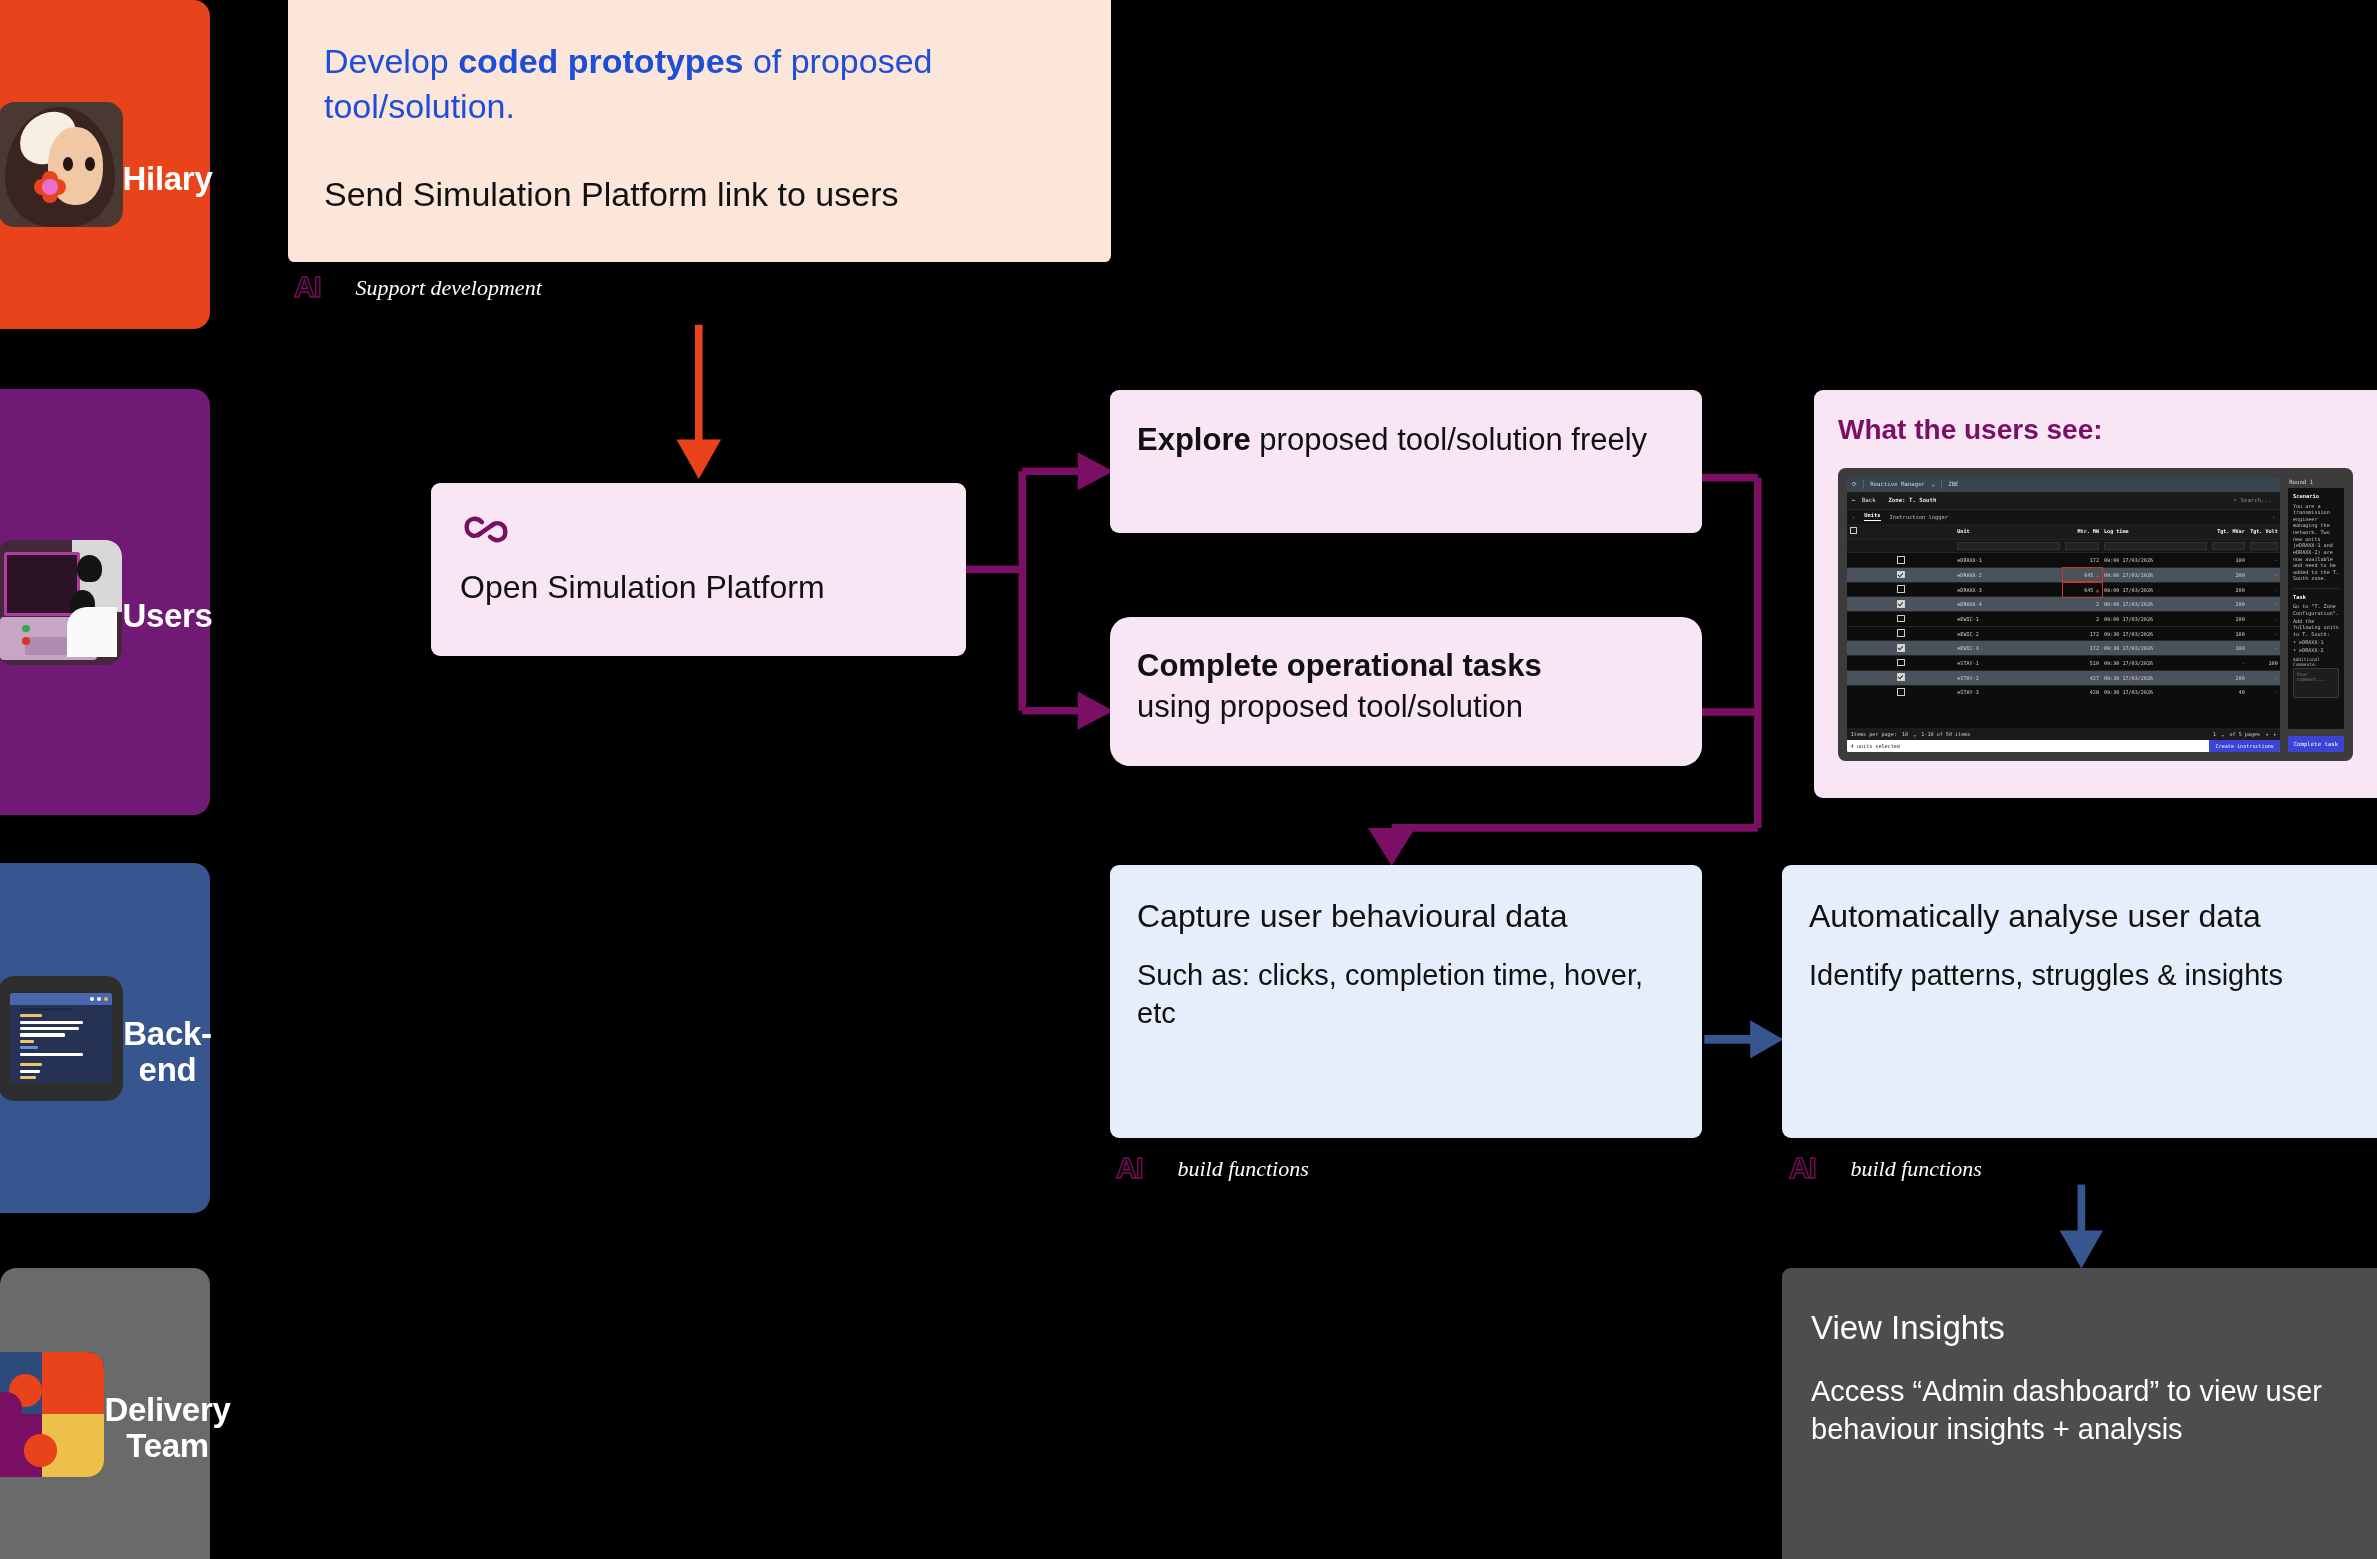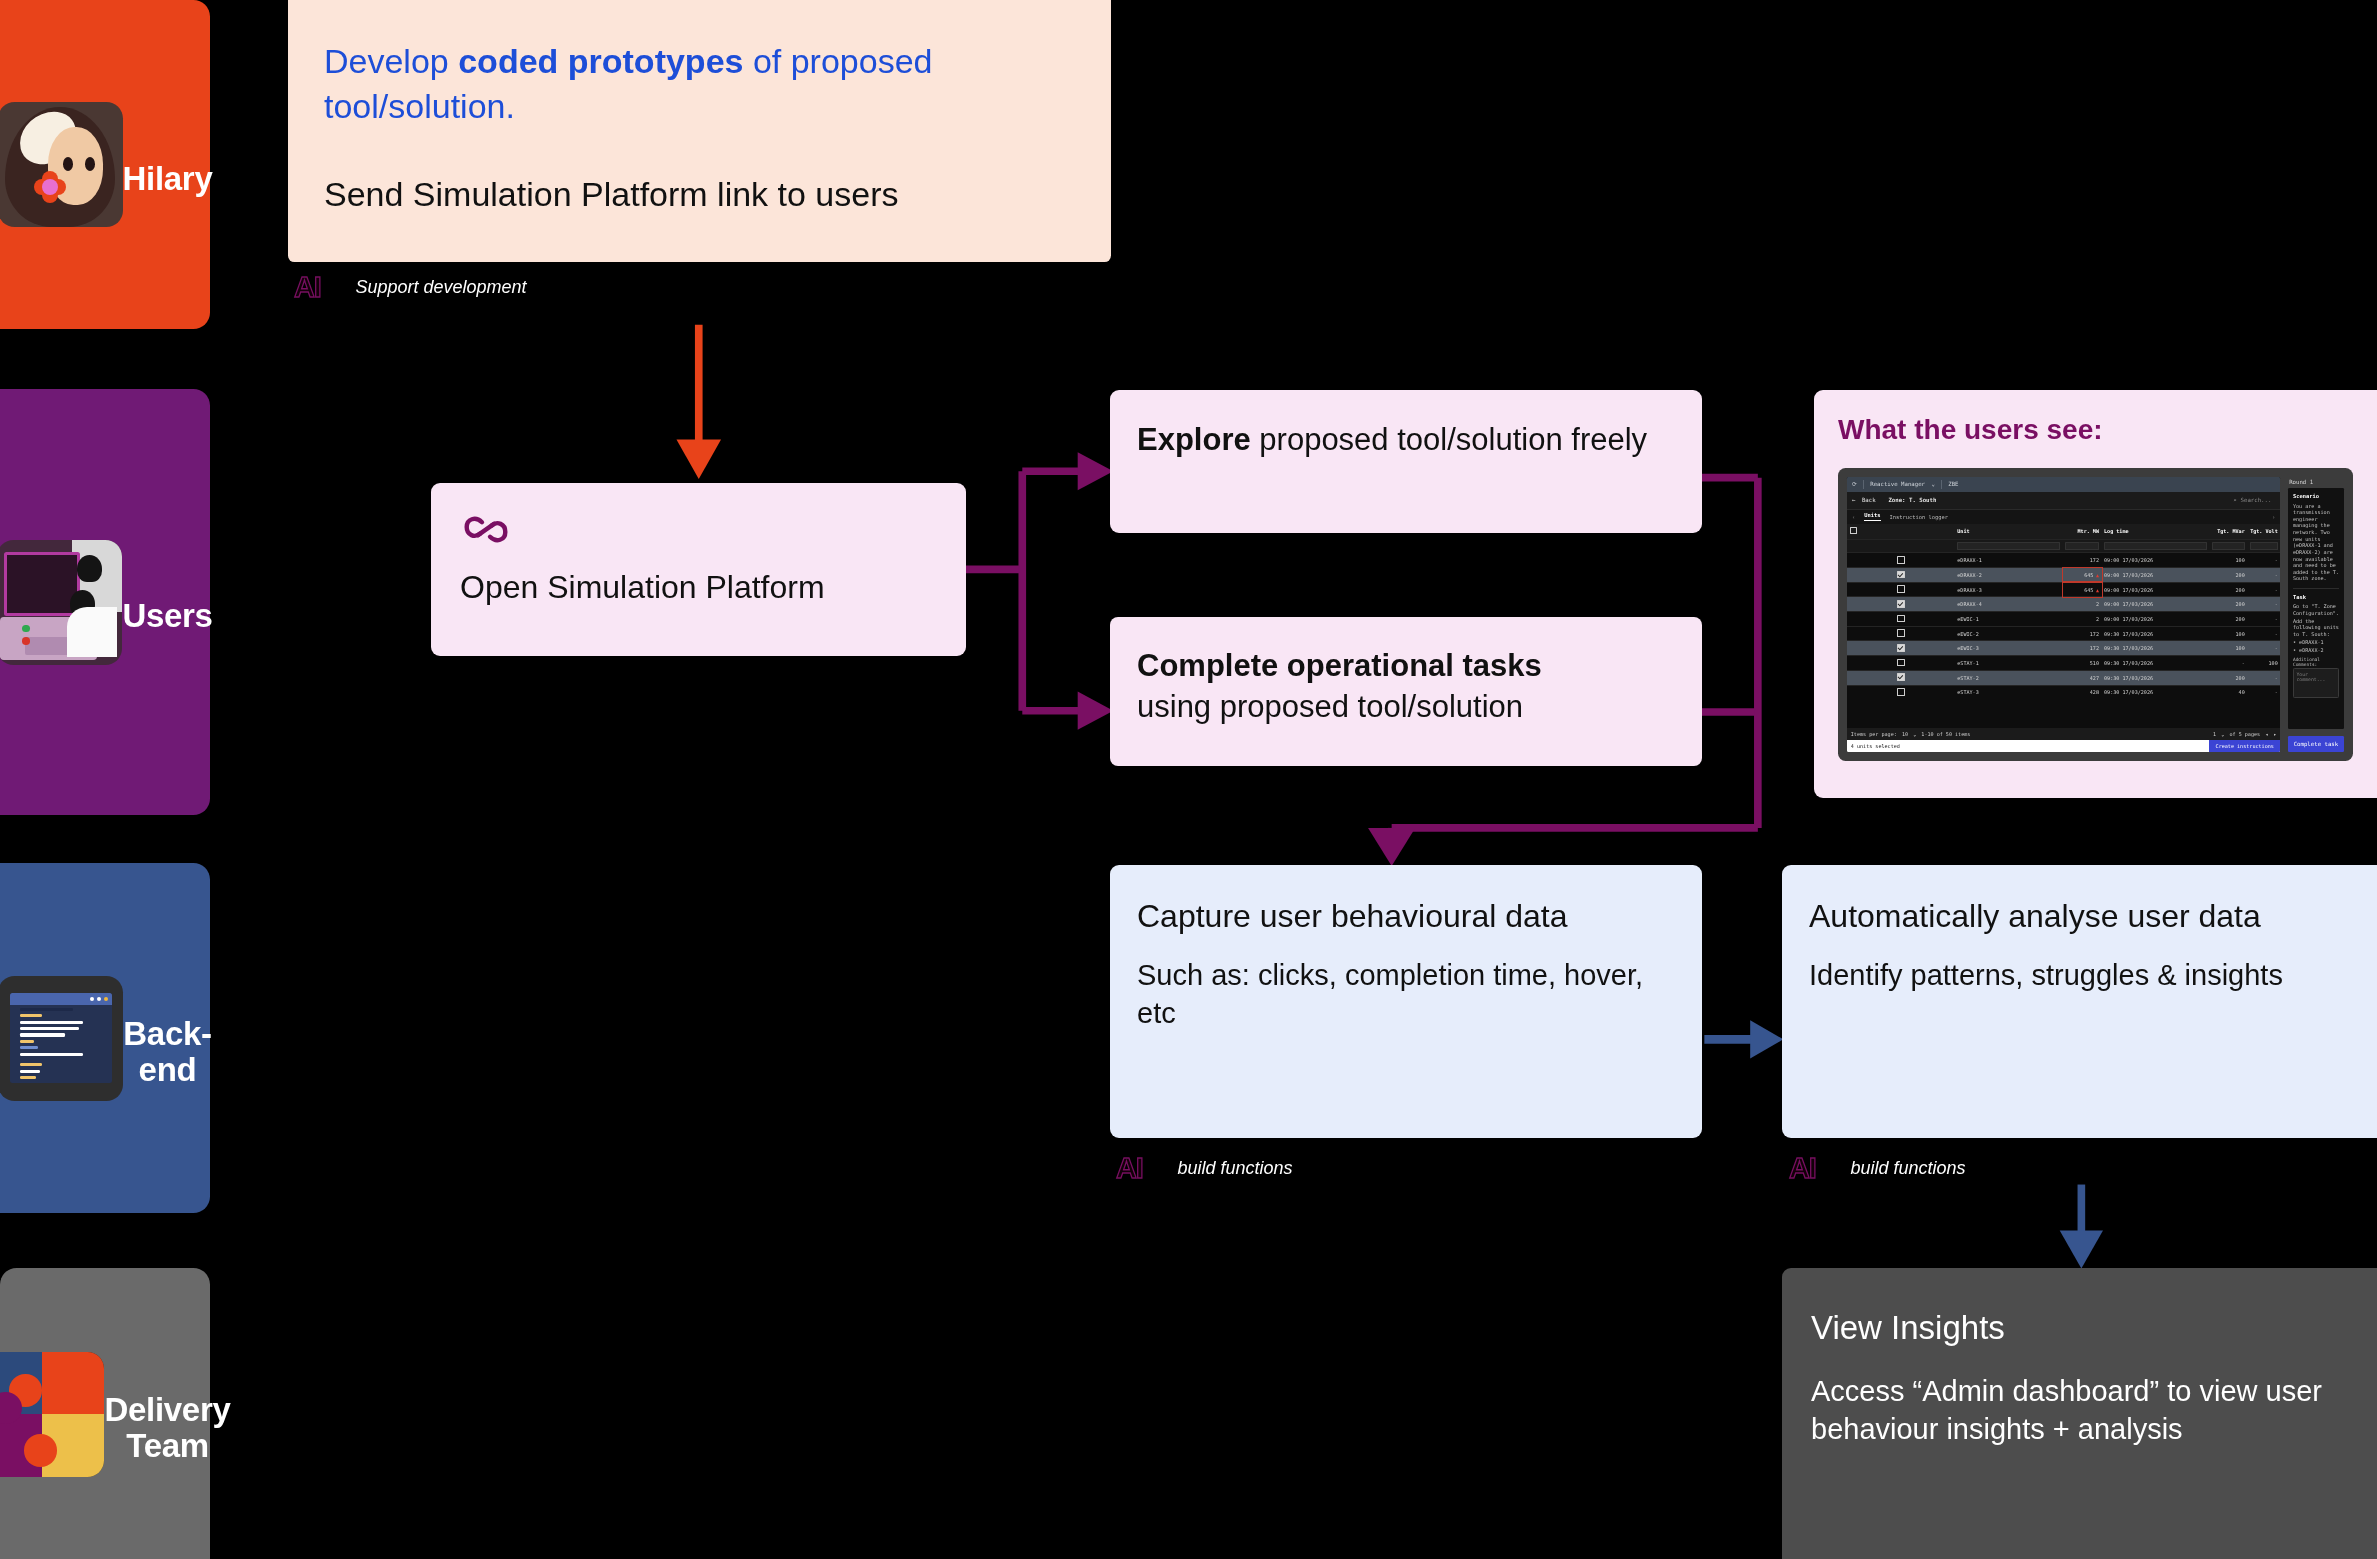--- a/index.html
+++ b/index.html
@@ -93,21 +93,21 @@
   }
   #node-open .linkicon{width:52px;height:37px;margin-bottom:19px;}
   #node-open .lbl{font-size:32px;color:#111;}
 
   #node-explore{
     left:1110px;top:390px;width:592px;height:143px;background:#f9e6f5;
     padding:29px 27px;border-radius:9px;font-size:31px;line-height:1.33;color:#111;
   }
   #node-tasks{
     left:1110px;top:617px;width:592px;height:149px;background:#f9e6f5;
-    padding:28px 27px;border-radius:8px;font-size:31px;line-height:1.33;color:#111;
+    padding:28px 27px;border-radius:20px;font-size:31px;line-height:1.33;color:#111;
   }
   .node b.hd{font-weight:bold;}
 
   #node-capture{
     left:1110px;top:865px;width:592px;height:273px;background:#e6edfb;
     padding:31px 27px;border-radius:9px;color:#111;
   }
   #node-analyse{
     left:1782px;top:865px;width:595px;height:273px;background:#e6edfb;
     padding:31px 27px;border-radius:9px 0 0 9px;color:#111;
@@ -121,21 +121,21 @@
   }
   #node-insights .headtxt{color:#fff;font-size:33px;margin-bottom:21.7px;}
   #node-insights .bodytxt{color:#fff;}
 
   
   .aitag{position:absolute;display:flex;align-items:center;gap:35px;}
   .aitag .ai{
     font-size:29px;font-weight:bold;letter-spacing:-1.3px;color:#120008;
     -webkit-text-stroke:1.3px #7a0f63;line-height:1;
   }
-  .aitag .cap{font-size:18px;font-style:italic;color:#ffffff;}
+  .aitag .cap{font-size:22px;font-style:italic;color:#ffffff;font-family:Liberation Serif, serif;}
 
   
   #panel-users-see{
     position:absolute;left:1814px;top:390px;width:563px;height:408px;
     background:#f9e6f5;border-radius:9px 0 0 9px;padding:24px 24px 0 24px;box-sizing:border-box;
   }
   #panel-users-see .ptitle{font-size:28px;font-weight:bold;color:#7a0f63;}
 
   
   .appshot{

